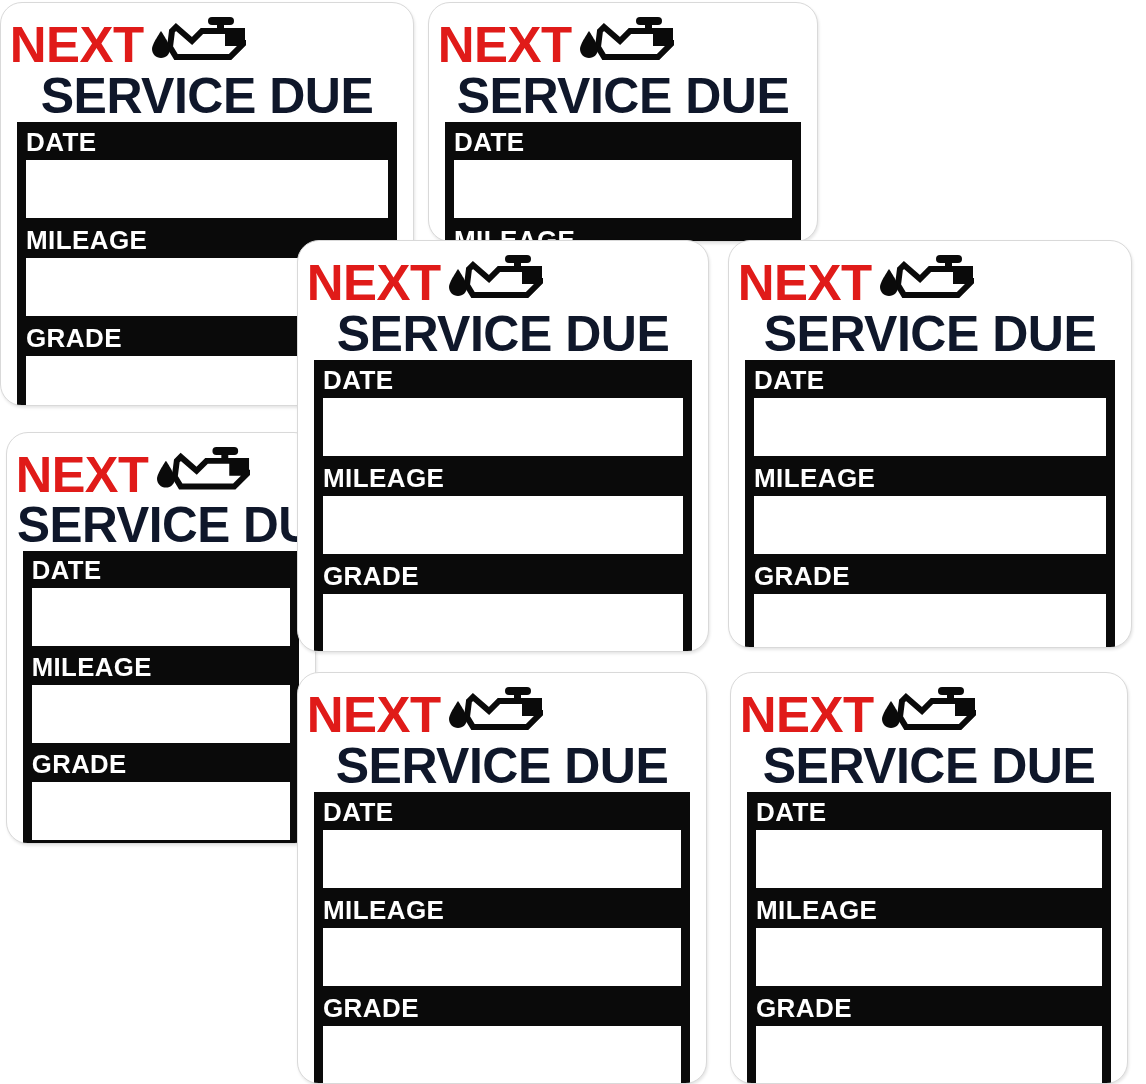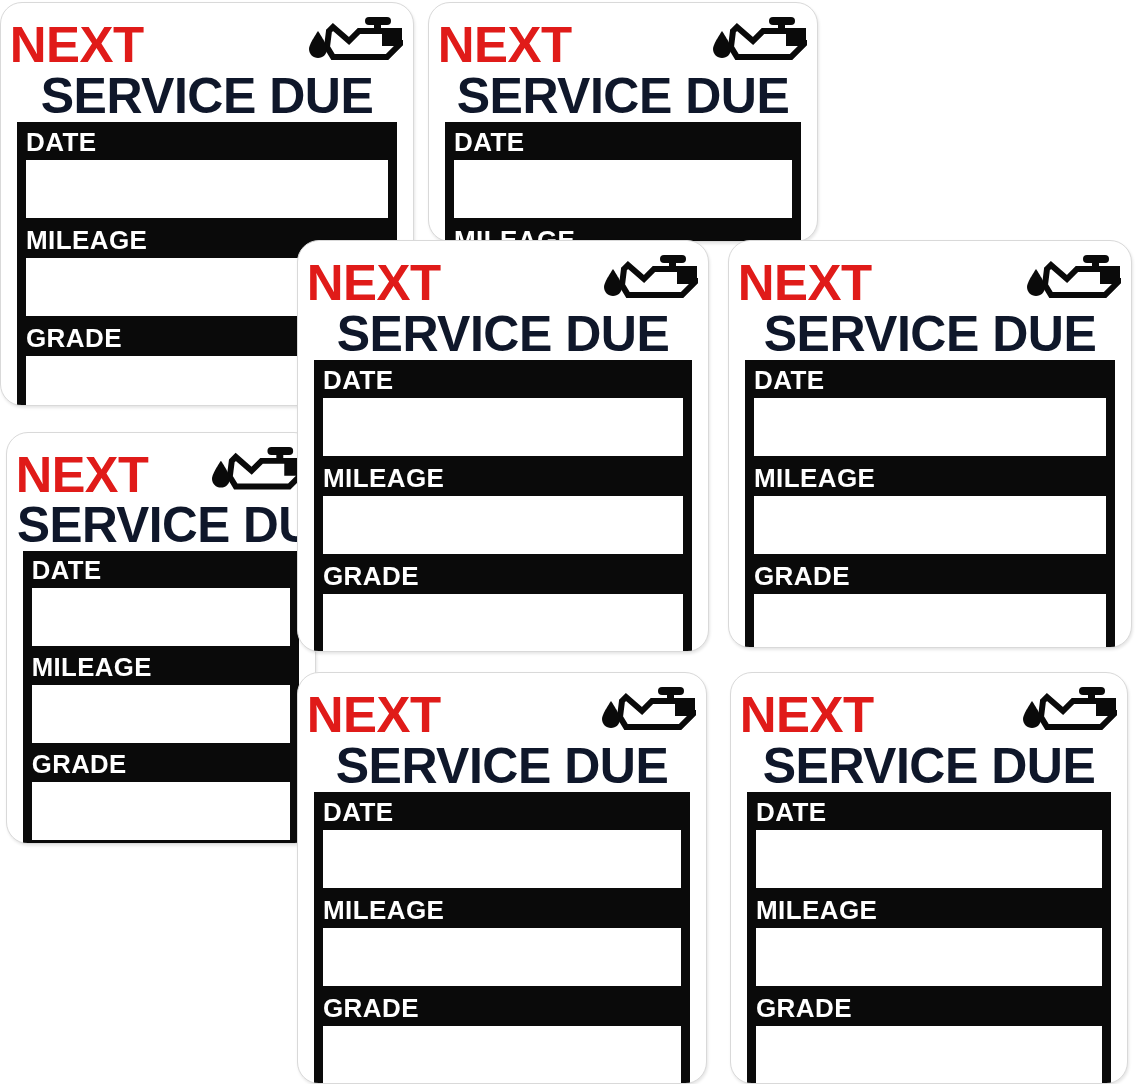--- a/index.html
+++ b/index.html
@@ -30,21 +30,21 @@
 
   
   .hdr{
     position:relative;
     width:100%;
     box-sizing:border-box;
   }
   .line1{
     display:flex;
     align-items:center;
-    justify-content:space-between;
+    justify-content:flex-start;
     width:100%;
   }
   .word-next{
     color:#e01b19;
     font-weight:bold;
     letter-spacing:-0.5px;
     line-height:0.92;
     white-space:nowrap;
     transform:scaleX(1.02);
   }

